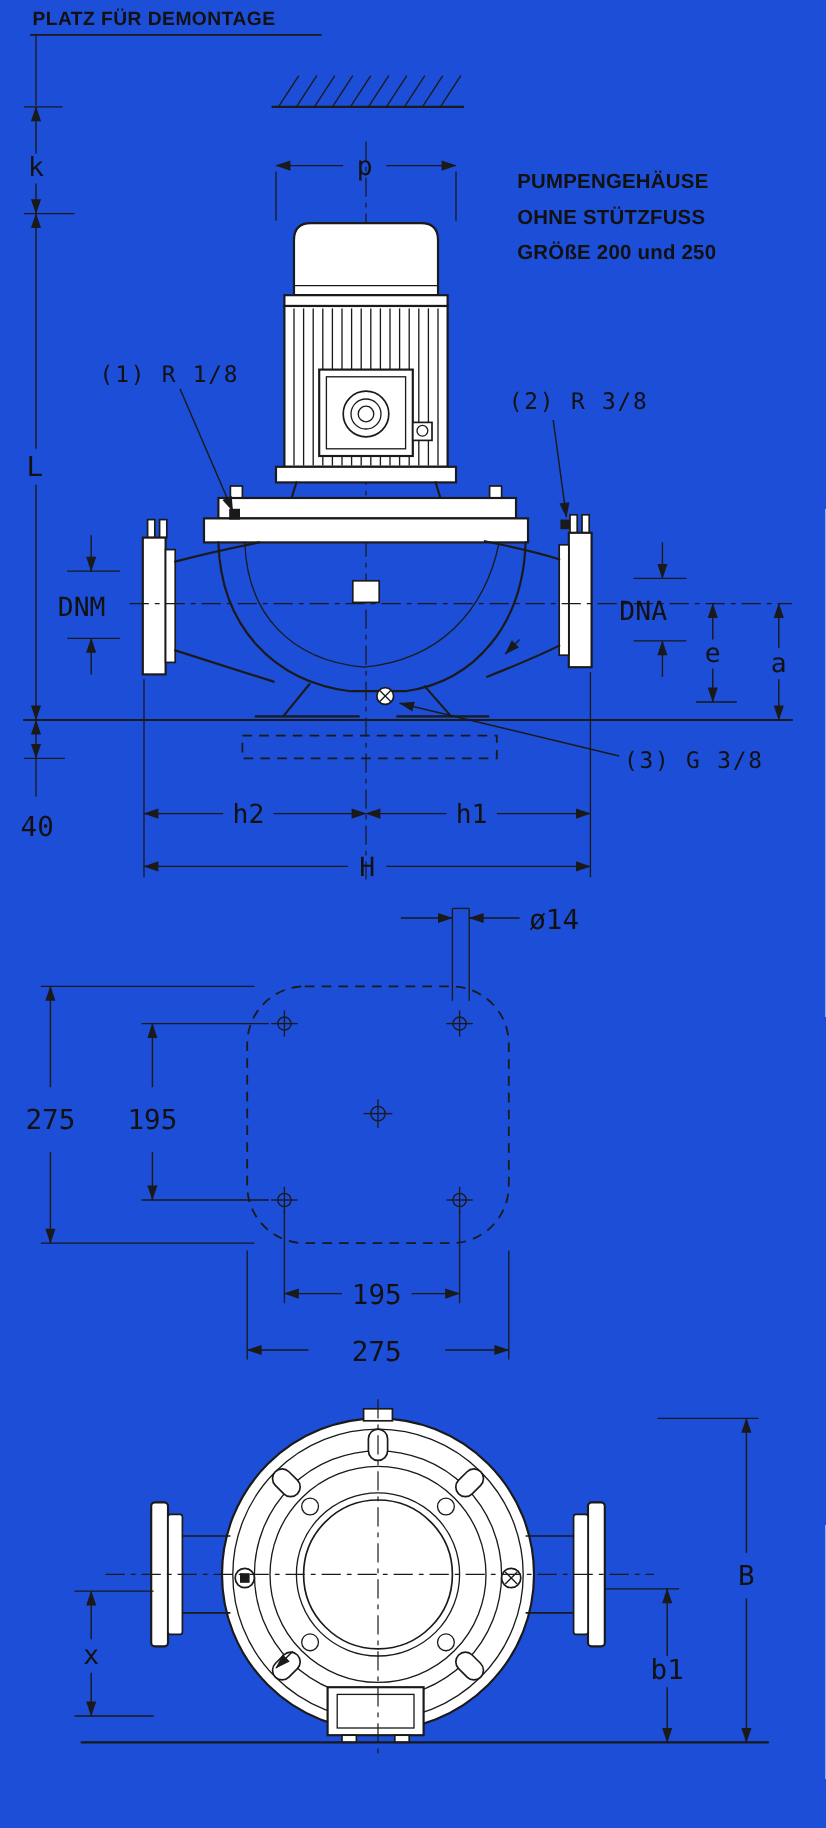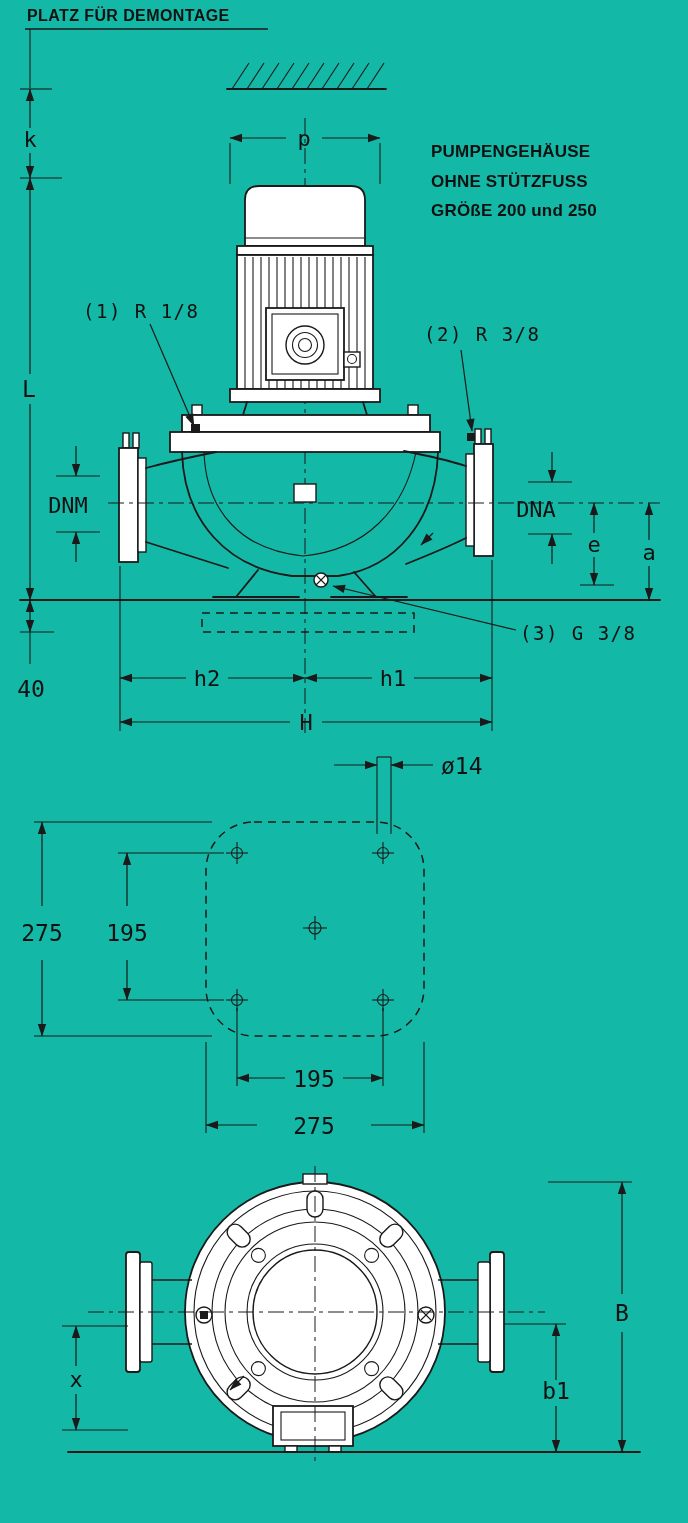--- a/index.html
+++ b/index.html
@@ -1,16 +1,16 @@
 <!DOCTYPE html>
 <html><head>
 <meta charset="utf-8">
 <style>
   html,body{margin:0;padding:0;background:#ffffff;}
-  .page{width:688px;height:1523px;background:#14b8a6;position:relative;overflow:hidden;
+  .page{width:688px;height:1523px;background:#1d4ed8;position:relative;overflow:hidden;
         font-family:"Liberation Sans",sans-serif;}
   svg{display:block;}
   .obj {stroke:#1a1a1a;stroke-width:1.8;fill:none;stroke-linecap:round;}
   .obj2{stroke:#1a1a1a;stroke-width:1.4;fill:none;}
   .thin{stroke:#1a1a1a;stroke-width:1.1;fill:none;}
   .dim {stroke:#1a1a1a;stroke-width:1.2;fill:none;}
   .cl  {stroke:#1a1a1a;stroke-width:1;fill:none;stroke-dasharray:16 5 4 5;}
   .dash{stroke:#1a1a1a;stroke-width:1.5;fill:none;stroke-dasharray:8 6;}
   .wfill{fill:#ffffff;}
   .dkfill{fill:#1a1a1a;stroke:none;}

